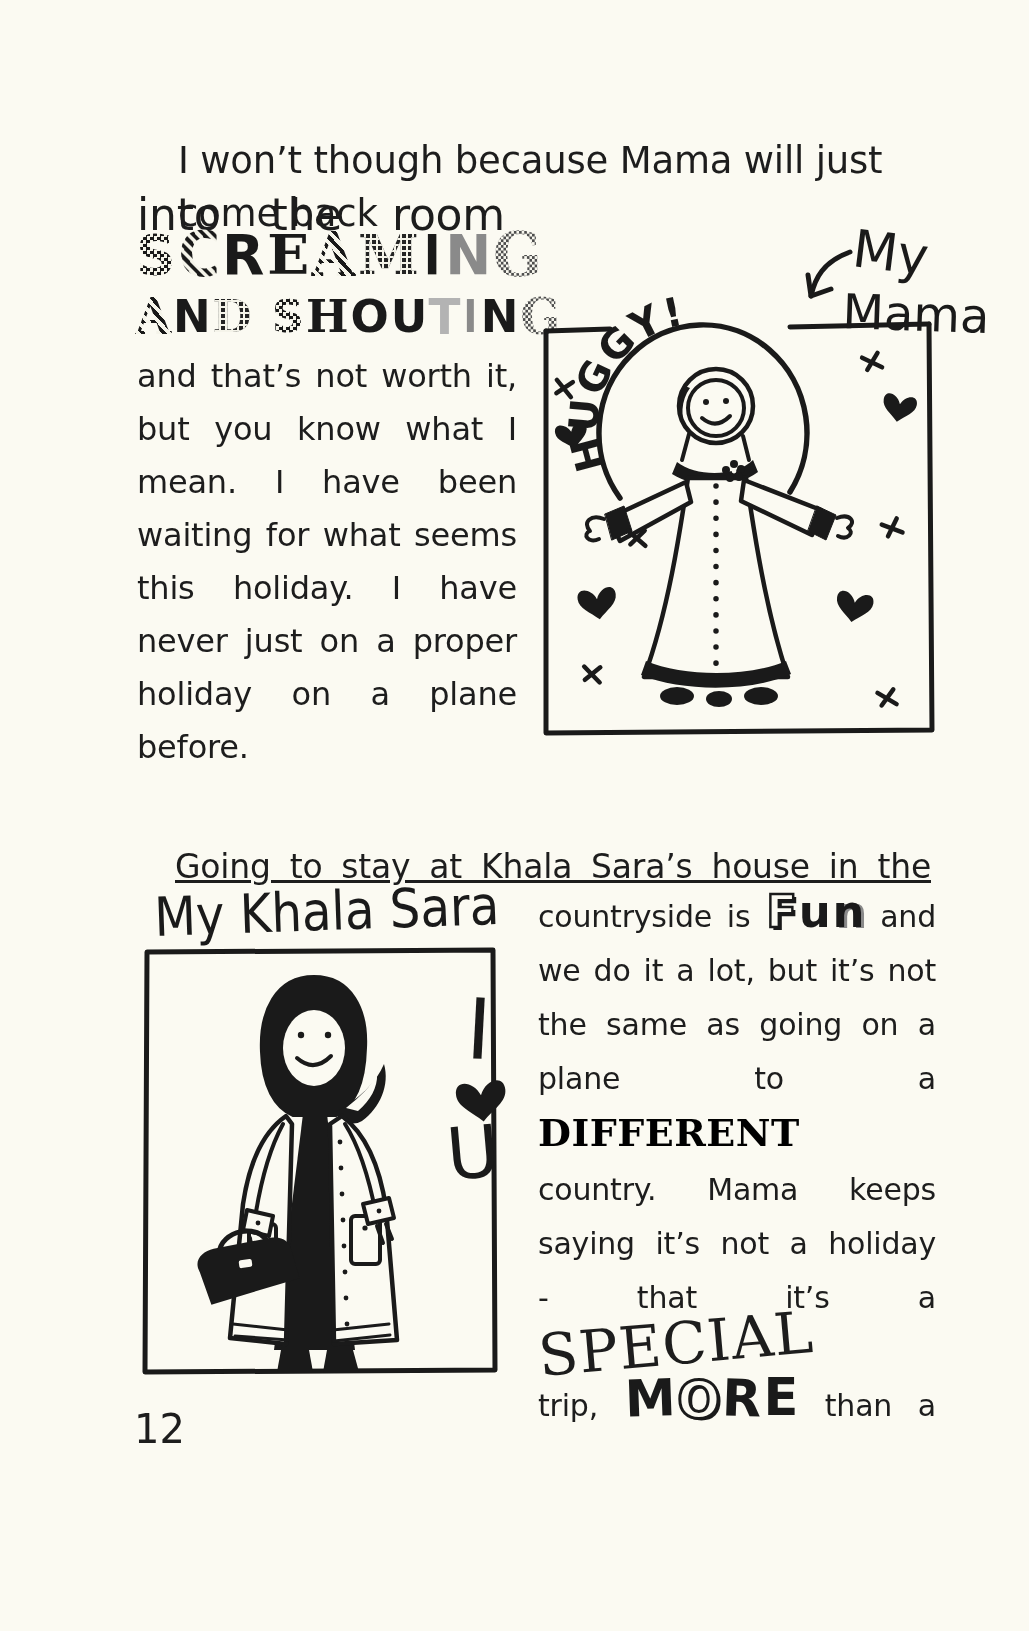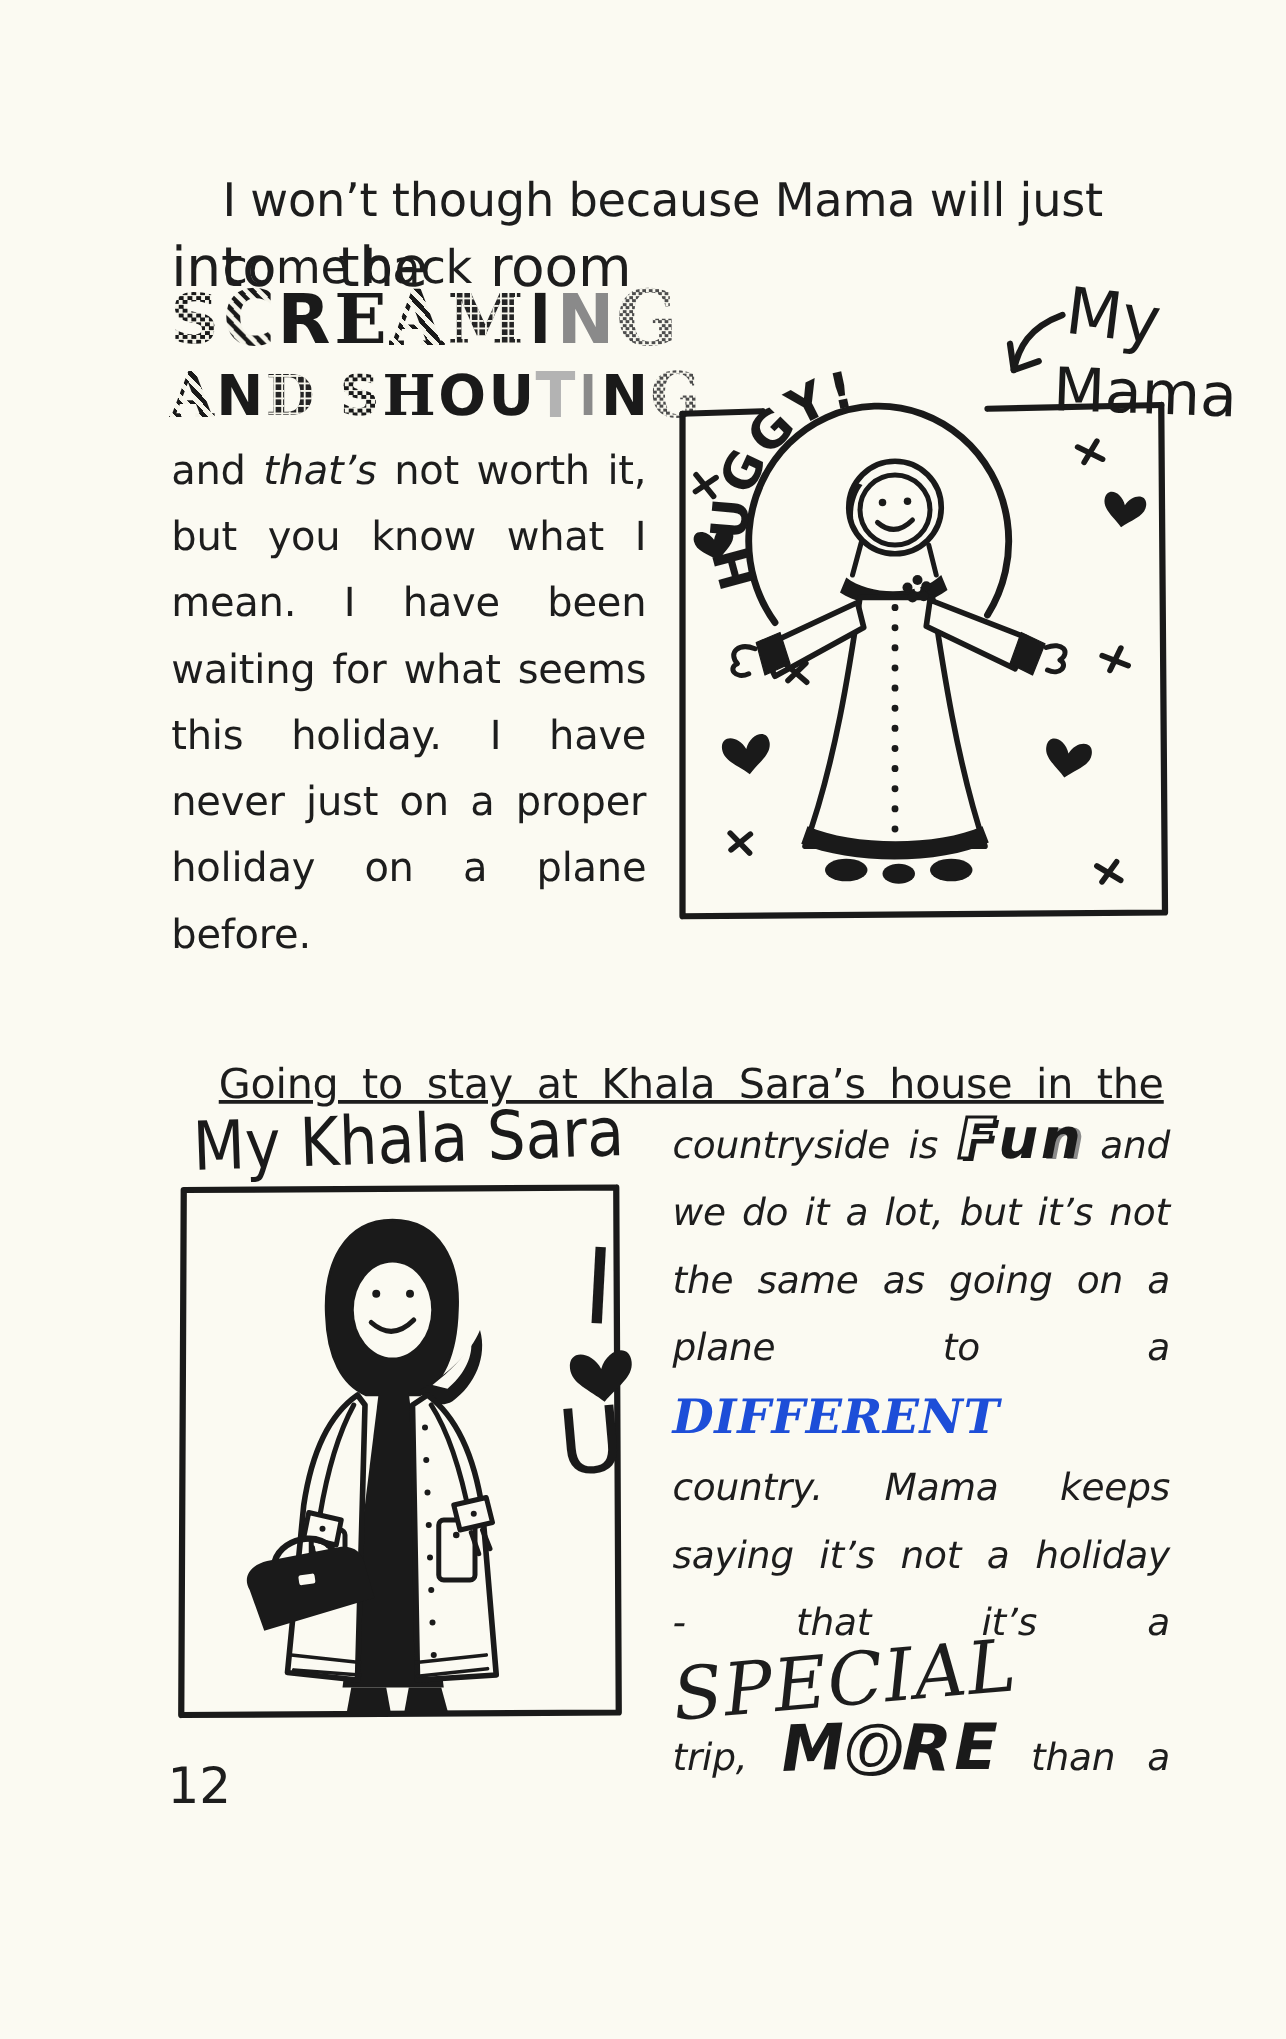--- a/index.html
+++ b/index.html
@@ -3,21 +3,21 @@
 <meta charset="utf-8">
 <style>
   html,body{margin:0;padding:0;}
   body{width:1029px;height:1631px;overflow:hidden;background:#fbfaf2;
        font-family:"DejaVu Sans",sans-serif;color:#1d1d1d;}
   .page{position:absolute;left:0;top:0;width:1029px;height:1631px;background:#fbfaf2;}
   .abs{position:absolute;}
   .body-text{font-size:32px;line-height:53px;letter-spacing:-0.2px;}
   .jline{text-align:justify;text-align-last:justify;white-space:normal;}
   .jline.last{text-align-last:left;}
-  .ital{font-style:italic;}
+  .ital{}
   
   .ransom{white-space:nowrap;}
   .lt{display:inline-block;font-weight:bold;color:#1a1a1a;vertical-align:baseline;}
   .row1 .lt{font-size:55px;line-height:58px;margin-right:3px;}
   .row2 .lt{font-size:45px;line-height:58px;margin-right:2px;}
   .lt.sp{width:16px;}
   .f-serif{font-family:"DejaVu Serif",serif;}
   .sz-b{transform:scale(1.04,1.12);}
   .sz-s{transform:scale(0.82,1.0);}
   .p-gray{color:#b3b3b3;}
@@ -39,21 +39,21 @@
   .fv.b{font-size:37px;}
   .fv.c{font-size:34px;}
   .fv.d{font-size:41px;}
   .fun .lt{font-size:45px;line-height:30px;margin:0 1px;}
   .fun-f{color:#1a1a1a;text-shadow:2.5px 2px 0 #9a9a9a;}
   .fun-u{color:#1a1a1a;}
   .fun-n{color:#1a1a1a;text-shadow:3px 1px 0 #8a8a8a;}
   @supports ((-webkit-text-stroke:1px #000)) {
     .fun-f{color:#fbfaf2;-webkit-text-stroke:2.5px #1a1a1a;text-shadow:3px 2.5px 0 #1a1a1a;}
   }
-  .different{font-family:"DejaVu Serif",serif;font-weight:bold;font-size:38px;letter-spacing:0.5px;color:#1d4ed8;}
+  .different{font-family:"DejaVu Serif",serif;font-weight:bold;font-size:38px;letter-spacing:0.5px;color:#000000;}
   .special{display:inline-block;font-family:"DejaVu Serif",serif;font-size:58px;letter-spacing:1px;
            color:#1d1d1d;transform:rotate(-5deg);position:relative;top:2px;
            line-height:30px;margin:-26px -8px -8px 0;}
   .more .lt{font-size:51px;line-height:30px;margin:0 1px;}
   .more-m{transform:rotate(-2deg);}
   .more-o{position:relative;top:2px;color:#1a1a1a;}
   .more-r{transform:rotate(2deg);}
   .more-e{position:relative;top:-1px;}
   @supports ((-webkit-text-stroke:1px #000)) {
     .more-o{color:#fbfaf2;-webkit-text-stroke:3px #1a1a1a;text-shadow:2.5px 2px 0 #1a1a1a;}
@@ -224,21 +224,21 @@
       </g>
 
       <g>
         <text x="332" y="178" font-size="84" fill="#1a1a1a" stroke="none" font-family="DejaVu Sans" transform="rotate(3 332 178)">I</text>
         <use href="#heartK" fill="#1a1a1a" stroke="none" transform="translate(347,206) scale(1.55) rotate(-6)"></use>
         <text x="316" y="300" font-size="72" fill="#1a1a1a" stroke="none" font-family="DejaVu Sans" transform="rotate(-5 316 300)">U</text>
       </g>
     </g>
   </svg>
 
-  <div class="abs body-text" style="left:538px;top:890px;width:398px;font-size:30px;line-height:54px;font-style:italic;">
+  <div class="abs body-text" style="left:538px;top:890px;width:398px;font-size:30px;line-height:54px;">
     <div class="jline"><span>countryside is </span><span class="ransom fun"><span class="lt fun-f">F</span><span class="lt fun-u">u</span><span class="lt fun-n">n</span></span><span> and</span></div>
     <div class="jline">we do it a lot, but it’s not</div>
     <div class="jline">the same as going on a</div>
     <div class="jline"><span>plane to a </span><span class="different">DIFFERENT</span></div>
     <div class="jline">country. Mama keeps</div>
     <div class="jline">saying it’s not a holiday</div>
     <div class="jline"><span>- that it’s a </span><span class="special">SPECIAL</span></div>
     <div class="jline"><span>trip, </span><span class="ransom more"><span class="lt more-m">M</span><span class="lt more-o">O</span><span class="lt more-r">R</span><span class="lt more-e">E</span></span><span> than a</span></div>
   </div>
 

